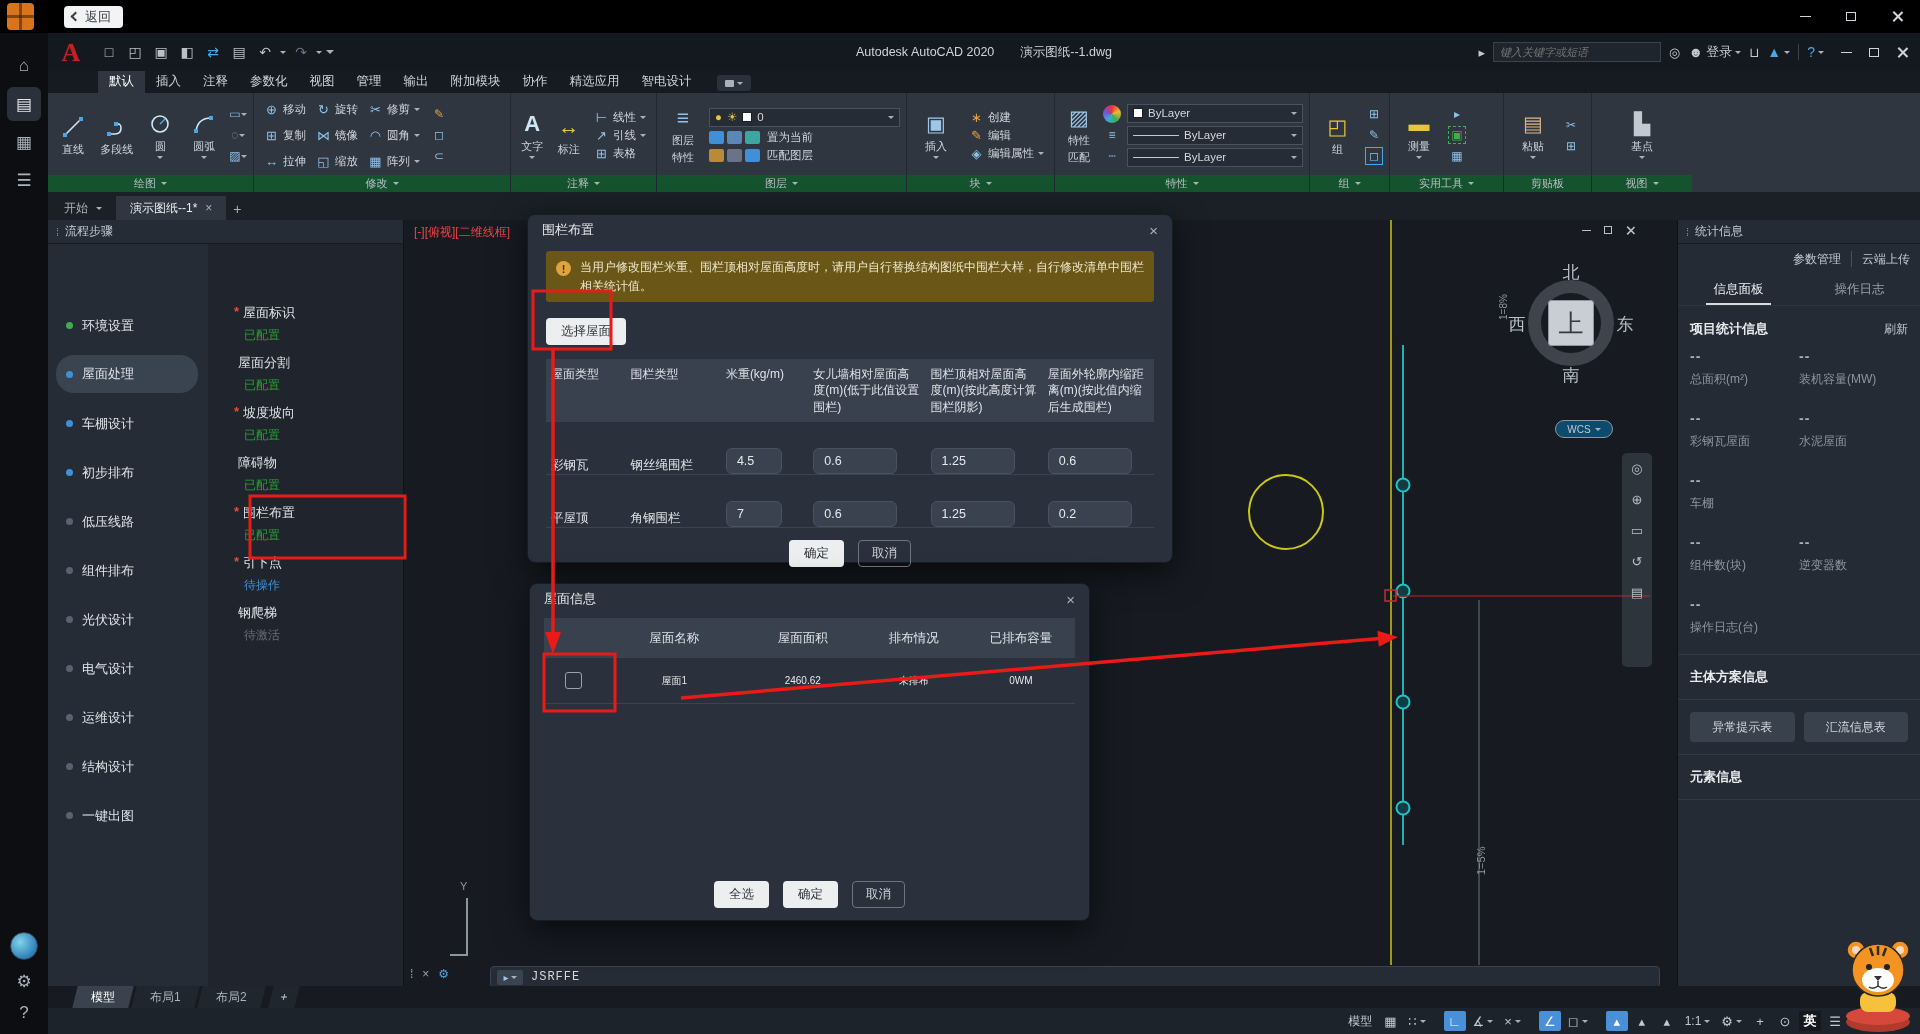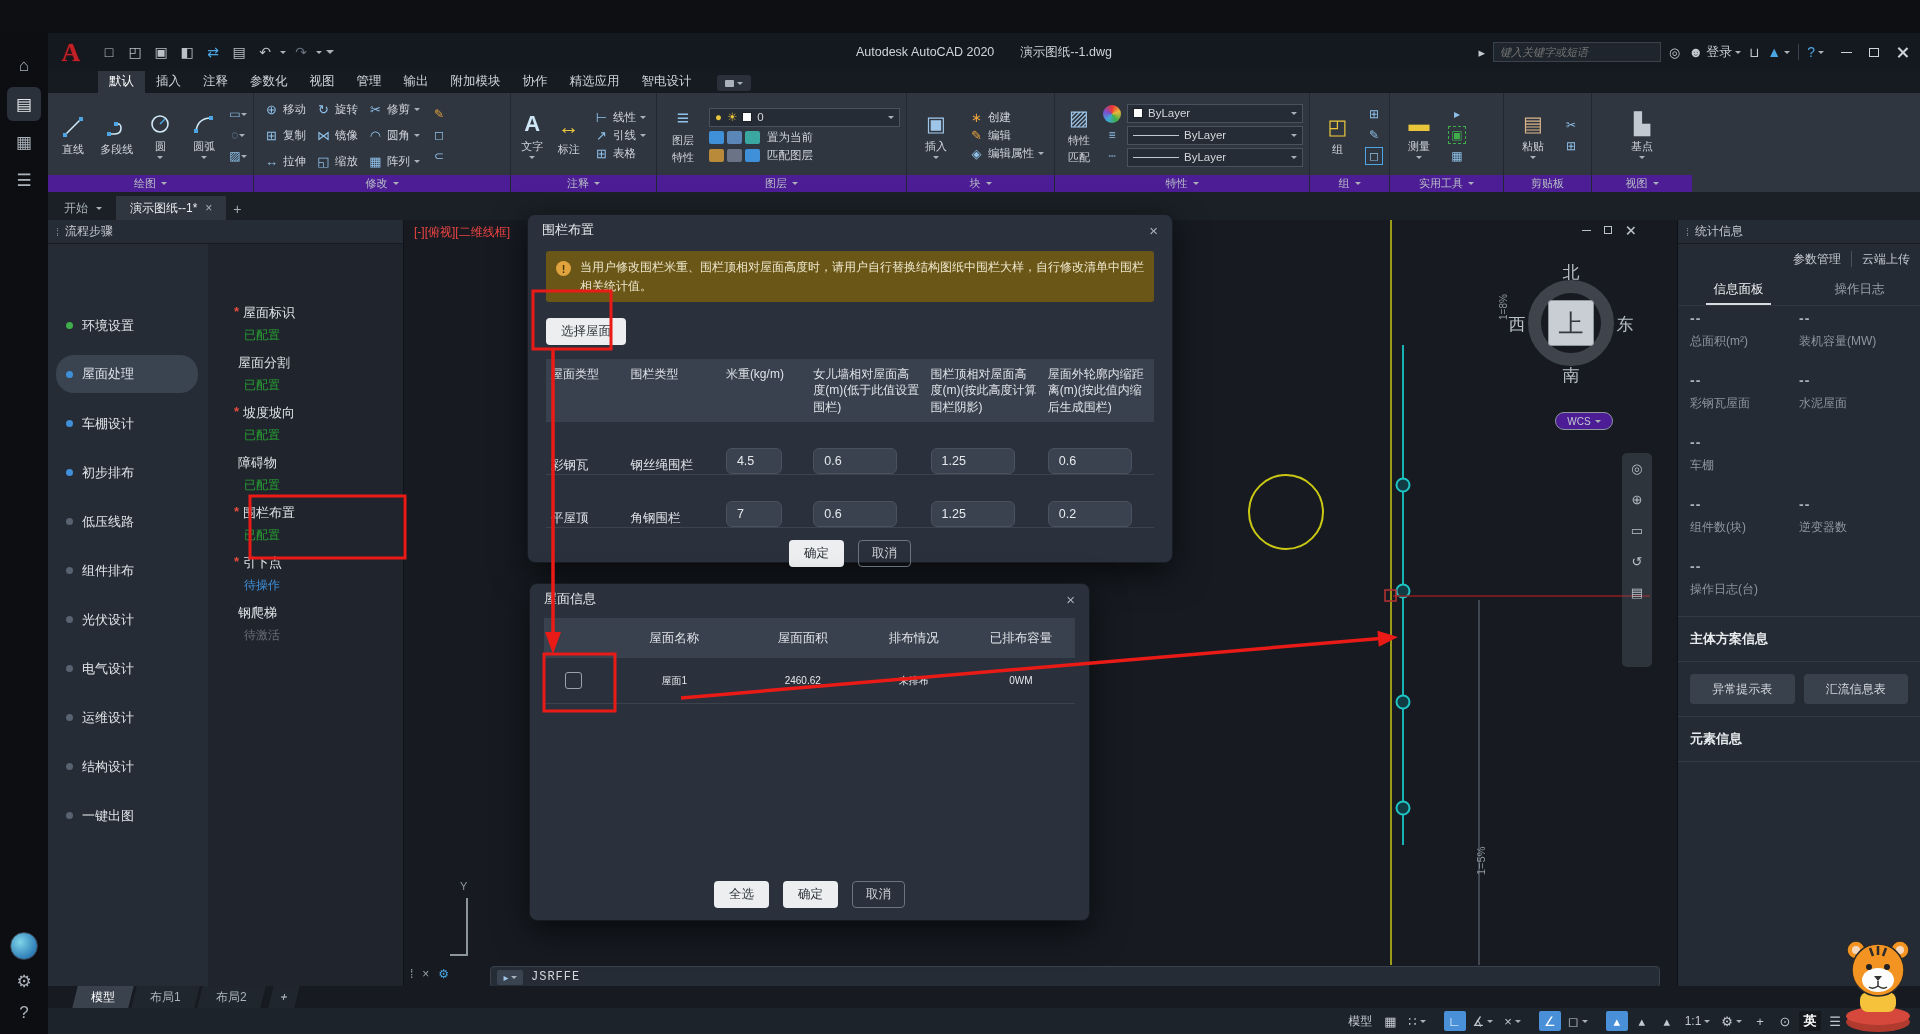--- a/index.html
+++ b/index.html
@@ -57,21 +57,21 @@
   .rtab { padding:3px 11px; font-size:12.5px; color:#cfd4da; }
   .rtab.active { background:#2f3640; color:#fff; }
   .rtab-tool { margin-left:14px; margin-bottom:2px; width:34px; height:16px; background:#2a313b; border-radius:3px;
      display:flex; align-items:center; justify-content:center; gap:3px; color:#aab1ba;}
   .rtab-tool .sq { width:9px; height:7px; background:#aab1ba; border-radius:1px;}
 
   
   .ribbon { height:99px; background:#2f3640; flex:none; display:flex; }
   .rpanel { position:relative; height:99px; border-right:1px solid #222831; display:flex; flex-direction:column; }
   .rpanel-body { flex:1; display:flex; align-items:center; padding:2px 6px 0 6px; gap:6px;}
-  .rpanel-label { height:17px; background:#4c1d95; display:flex; align-items:center; justify-content:center; gap:5px;
+  .rpanel-label { height:17px; background:#14532d; display:flex; align-items:center; justify-content:center; gap:5px;
      color:#b9bfc7; font-size:11px; }
   .bigbtn { width:46px; display:flex; flex-direction:column; align-items:center; gap:2px; color:#cfd4da; font-size:11px; }
   .bigbtn .bicon { height:26px; display:flex; align-items:center; justify-content:center; font-size:21px; color:#9fc6e8;}
   .bigbtn svg { display:block; }
   .smallgrid { display:grid; grid-template-columns:repeat(3, auto); grid-auto-rows:26px; column-gap:2px; align-items:center;}
   .sbtn { display:flex; align-items:center; gap:4px; padding:0 4px; color:#cfd4da; font-size:11.5px; white-space:nowrap;}
   .sbtn .sic { font-size:13px; color:#8fc1e8; width:15px; text-align:center;}
   .sbtn .sic.orange { color:#e8a33d; }
   .scol { display:flex; flex-direction:column; justify-content:center; gap:3px;}
   .mini { width:18px; height:18px; display:flex; align-items:center; justify-content:center; font-size:12px; color:#8fc1e8;}
@@ -121,21 +121,21 @@
   .canvas-wc .wc-box{ width:8px; height:8px; border-color:#b9c0c8;}
   .canvas-wc .wc-x{ transform:scale(.8); } .canvas-wc .wc-x::before,.canvas-wc .wc-x::after{ background:#b9c0c8;}
   .draw-svg { position:absolute; left:0; top:0; }
 
   .compass { position:absolute; left:1108px; top:44px; width:118px; height:170px; }
   .ring { position:absolute; left:16px; top:16px; width:86px; height:86px; border-radius:50%; border:13px solid rgba(125,134,146,.38); }
   .cmp-label { position:absolute; color:#b9c0c8; font-size:17px; width:24px; text-align:center;}
   .cmp-n{ left:47px; top:-3px;} .cmp-s{ left:47px; top:100px;} .cmp-w{ left:-7px; top:49px;} .cmp-e{ left:101px; top:49px;}
   .cmp-cube { position:absolute; left:36px; top:36px; width:46px; height:46px; background:#c9ced4; border:1px solid #8d959f;
       border-radius:3px; display:flex; align-items:center; justify-content:center; font-size:25px; color:#343a41; }
-  .wcs-pill { position:absolute; left:43px; top:148px; width:58px; height:18px; background:#4c1d95; border:1px solid #8d959f;
+  .wcs-pill { position:absolute; left:43px; top:156px; width:58px; height:18px; background:#0c4a6e; border:1px solid #8d959f;
       border-radius:9px; display:flex; align-items:center; justify-content:center; gap:4px; color:#c3c9d1; font-size:10px;}
 
   .navbar-float { position:absolute; left:1218px; top:233px; width:30px; height:214px; background:rgba(90,99,112,.35);
       border-radius:5px; display:flex; flex-direction:column; align-items:center; padding-top:8px; gap:16px; color:#b9c0c8; font-size:13px;}
 
   .ucs { position:absolute; left:30px; top:660px; width:80px; height:90px; color:#8d959f;}
   .ucs .yline{ position:absolute; left:32px; top:18px; width:1.5px; height:58px; background:#8d959f;}
   .ucs .ylab { position:absolute; left:26px; top:0px; font-size:11px;}
   .ucs .xtick{ position:absolute; left:16px; top:74px; width:18px; height:1.5px; background:#8d959f;}
 
@@ -216,20 +216,38 @@
 
   
   .overlay { position:absolute; left:0; top:0; z-index:90; pointer-events:none; }
   .tiger { position:absolute; left:1836px; top:936px; z-index:95; }
 </style>
 </head>
 <body>
 
 <div class="screen">
 
+  <div class="outer-bar">
+    <div class="logo-tile"></div>
+    <div class="back-pill">
+      <span class="chev-left"></span>
+      <span>返回</span>
+    </div>
+    <div class="wc-group">
+      <div class="wc">
+          <span class="wc-minbar"></span>
+        </div>
+      <div class="wc">
+          <span class="wc-box"></span>
+        </div>
+      <div class="wc">
+          <span class="wc-x"></span>
+        </div>
+    </div>
+  </div>
 
   <div class="app-strip">
     <div style="height:14px"></div>
     <div class="strip-icon">
         <span>⌂</span>
       </div>
     <div class="strip-icon">
       <span class="strip-tile">
           <span>▤</span>
         </span>
@@ -843,20 +861,24 @@
           <span>统计信息</span>
         </div>
         <div class="stats-links">
           <span>参数管理</span>
           <span class="vsep"></span>
           <span>云端上传</span>
         </div>
         <div class="stats-tabs">
           <span class="stab active">信息面板</span>
           <span class="stab">操作日志</span>
+        </div>
+        <div class="stats-sec">
+          <span class="t">项目统计信息</span>
+          <span class="r">刷新</span>
         </div>
         <div class="stats-grid">
           <div class="stat-cell">
             <div class="v">--</div>
               <div class="l">总面积(m²)</div>
             </div>
           <div class="stat-cell">
             <div class="v">--</div>
               <div class="l">装机容量(MW)</div>
             </div>

